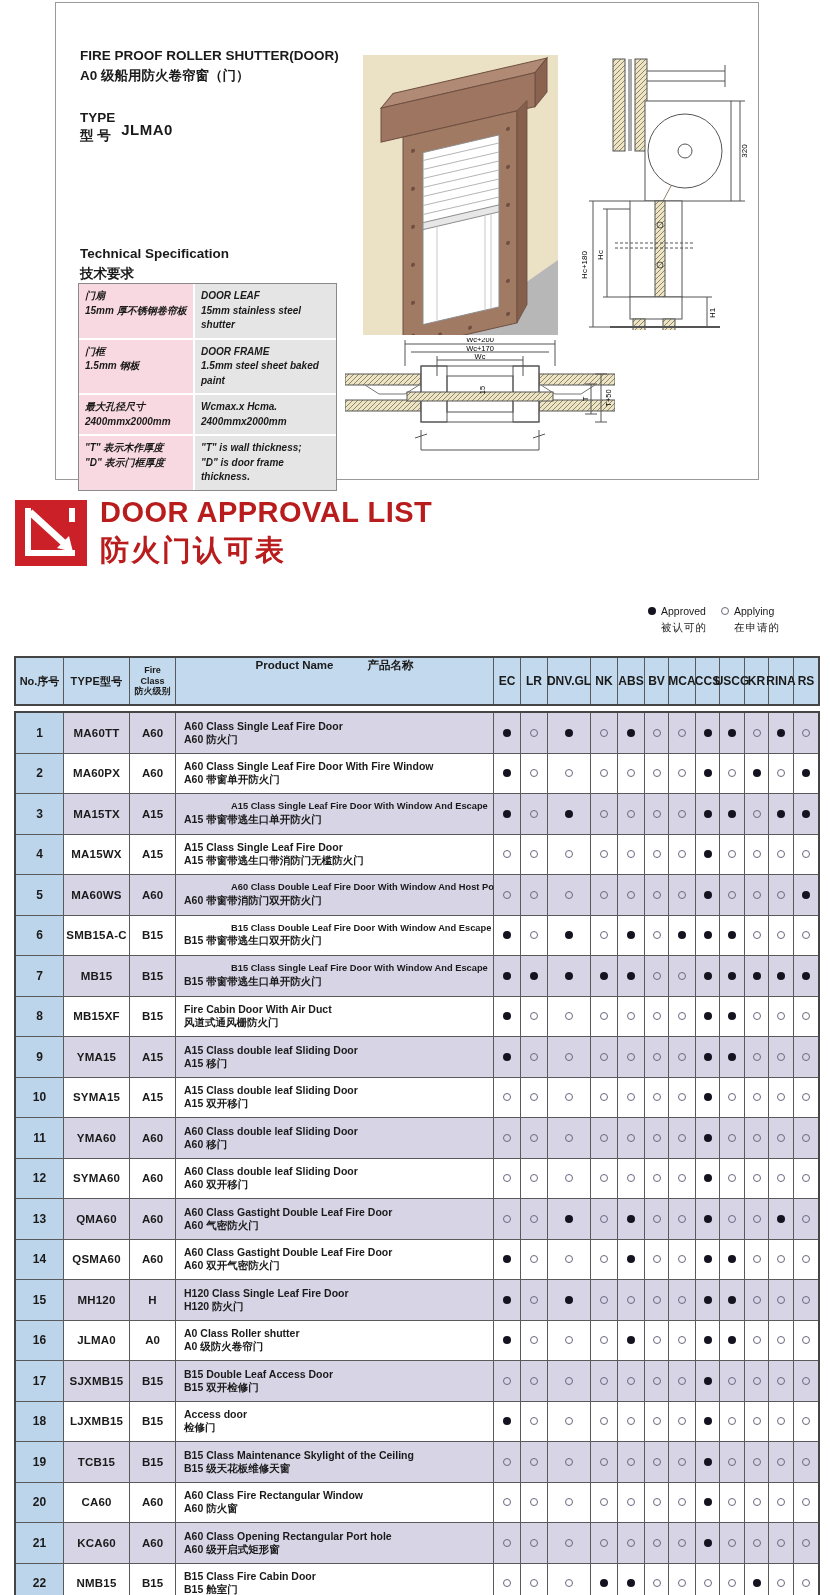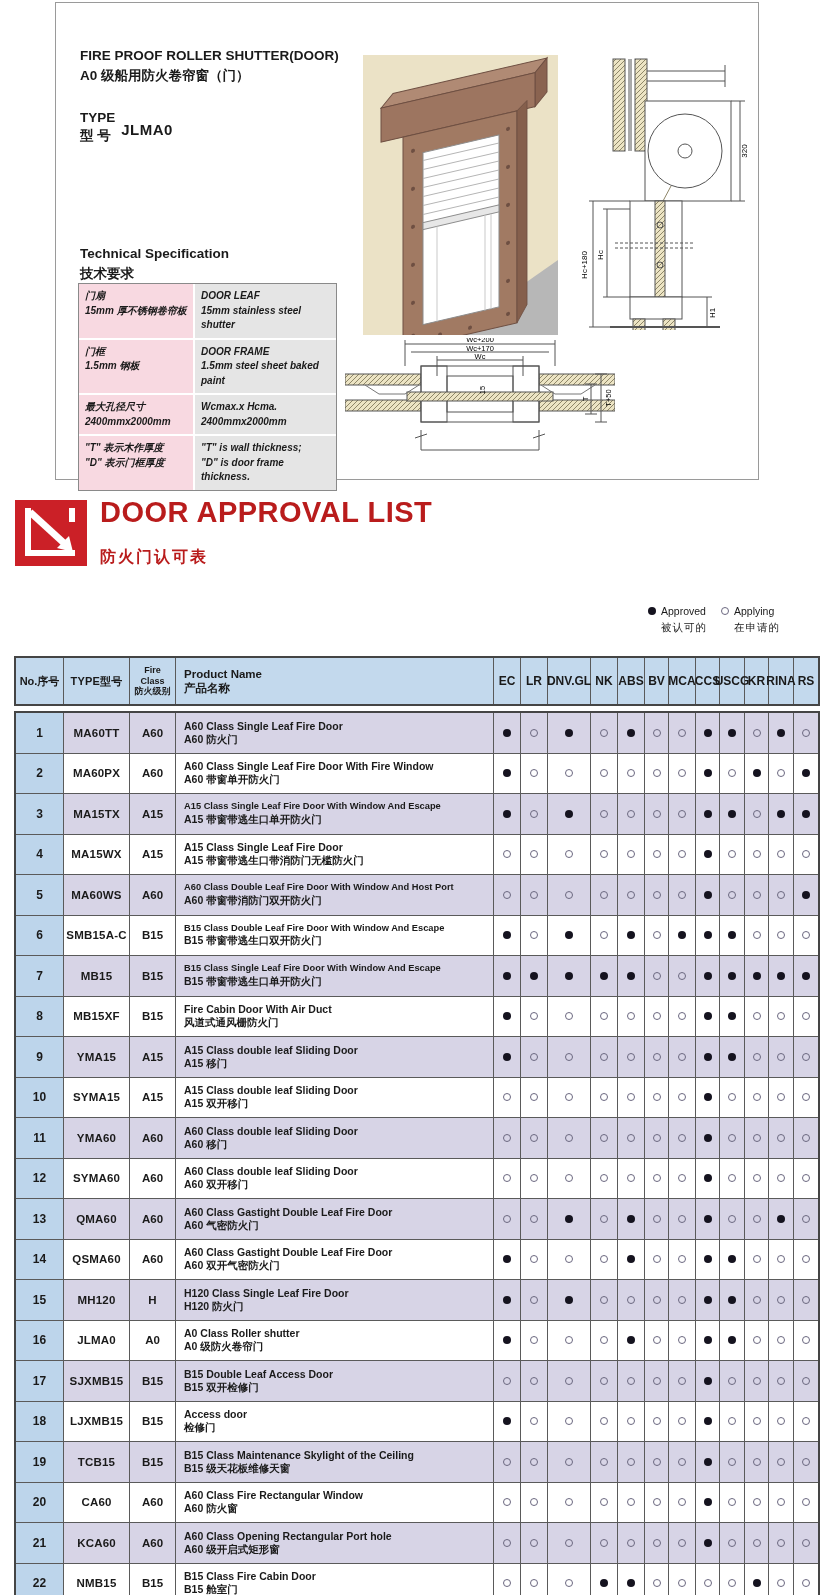--- a/index.html
+++ b/index.html
@@ -17,21 +17,21 @@
   .spec-table{left:78px;top:283px;width:257px;display:grid;grid-template-columns:114px 141px;
               gap:2px;background:#fff;border:1px solid #8a8a8a;font-style:italic;}
   .spec-cell{padding:5px 6px;font-size:10px;font-weight:bold;line-height:1.45;}
   .spec-zh{background:#f8d9e1;}
   .spec-en{background:#e5e5e5;}
 
   
   .logo{left:15px;top:500px;}
   .appr-title{left:100px;top:496px;color:#b91c1c;}
   .appr-title .en{font-size:29px;font-weight:bold;letter-spacing:.5px;}
-  .appr-title .zh{font-size:16px;font-weight:bold;margin-top:18px;letter-spacing:2px;}
+  .appr-title .zh{font-size:29px;font-weight:bold;margin-top:2px;letter-spacing:2px;}
 
   .legend{left:648px;top:604px;display:flex;gap:14px;font-size:10.5px;}
   .legend-item{display:flex;align-items:flex-start;}
   .legend-txt{line-height:1.5;}
   .legend-txt .zh{letter-spacing:1px;}
   .dot{display:inline-block;width:8px;height:8px;border-radius:50%;box-sizing:border-box;}
   .dot.filled{background:#15131f;}
   .dot.open{border:1.2px solid #6b6880;background:transparent;}
   .legend .dot{margin-right:5px;margin-top:3px;}
 
@@ -46,28 +46,28 @@
   .trow .cell{display:flex;align-items:center;justify-content:center;background:#fff;}
   .cell{box-sizing:border-box;border-right:1px solid #5a5a5a;height:100%;}
   .cell:last-child{border-right:none;}
   .trow .c-no{background:#bdd5eb !important;font-size:12px;font-weight:bold;}
   .c-no{width:48px;}
   .c-type{width:66px;font-size:11.5px;font-weight:bold;letter-spacing:.2px;}
   .c-fire{width:46px;font-size:11.5px;font-weight:bold;}
   .c-prod{width:318px;flex-direction:column;align-items:flex-start !important;
           justify-content:center !important;padding:0 8px;line-height:1.25;}
   .pn-en{font-size:10.5px;font-weight:bold;white-space:nowrap;}
-  .pn-small{font-size:9.3px;}
+  .pn-small{font-size:9.3px;margin-left:47px;}
   .pn-zh{font-size:10.5px;font-weight:bold;white-space:nowrap;}
   .s0{width:27px}.s1{width:27px}.s2{width:43px}.s3{width:27px}.s4{width:27px}.s5{width:24px}
   .s6{width:27px}.s7{width:24px}.s8{width:25px}.s9{width:24px}.s10{width:25px}.s11{width:24px}
   .thead .soc{font-size:12px;}
   .thead .c-no,.thead .c-type{font-size:11px;}
   .thead .c-fire{flex-direction:column;font-size:9px;line-height:1.15;}
-  .thead .c-prod{flex-direction:column;align-items:flex-end;justify-content:center !important;font-size:11.5px;}
+  .thead .c-prod{flex-direction:row;align-items:flex-end;justify-content:center !important;font-size:11.5px;}
   .thead .c-prod .gap{width:34px;}
   svg text{font-family:"Liberation Sans","DejaVu Sans",sans-serif;}
 </style>
 </head>
 <body>
 
 <svg width="0" height="0" style="position:absolute" aria-hidden="true">
   <defs>
     <pattern id="hatch" width="5" height="5" patternUnits="userSpaceOnUse">
       <rect width="5" height="5" fill="#ece4c4"></rect>

